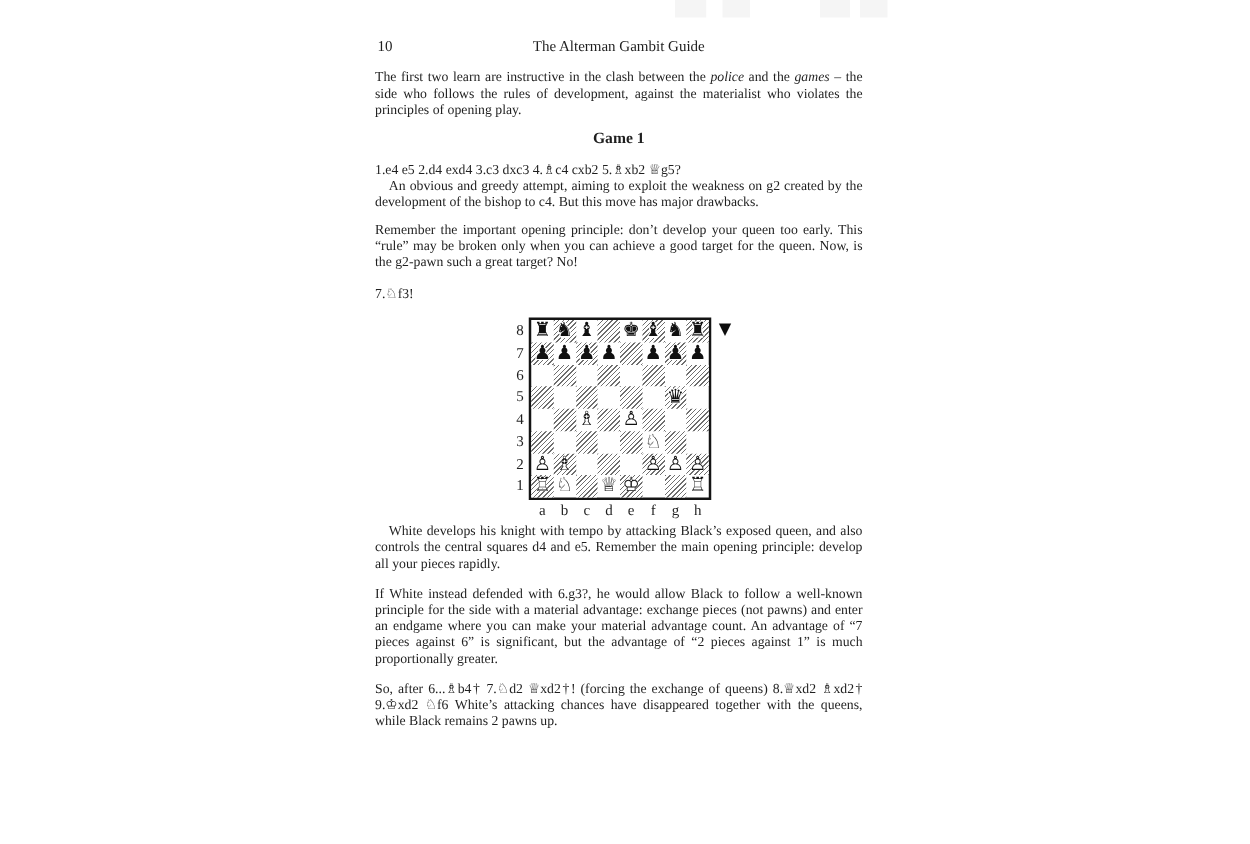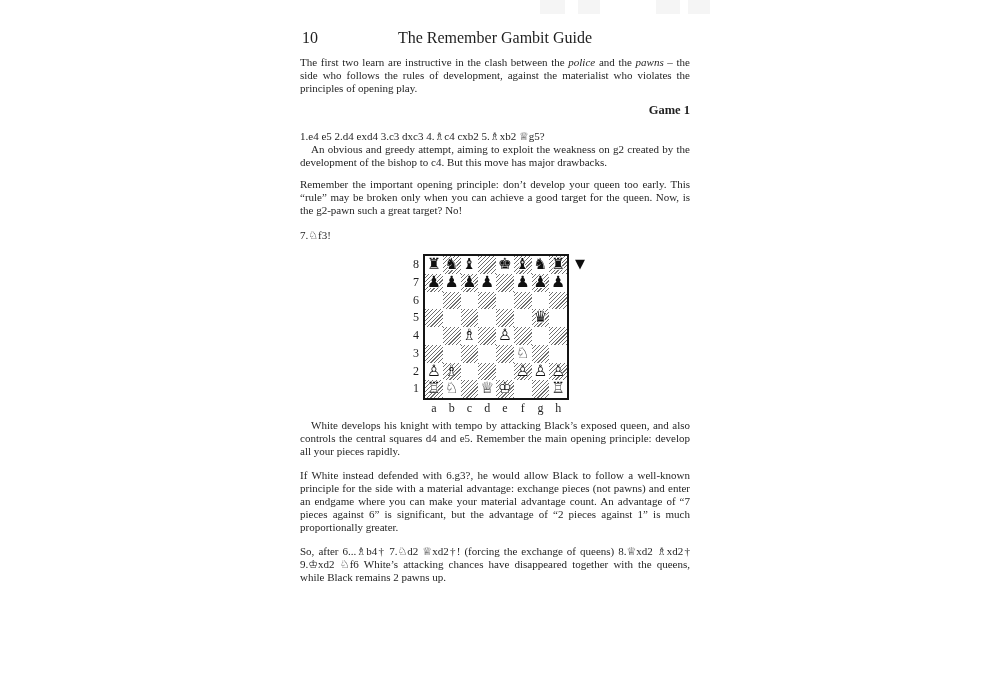--- a/index.html
+++ b/index.html
@@ -7,28 +7,28 @@
     width:1000px; height:675px; position:relative;
     background:#ffffff; overflow:hidden;
     font-family:"Liberation Serif","DejaVu Serif",serif;
     color:#1f1f1f;
   }
   .artifact { position:absolute; top:0; height:14px; background:#f5f5f5; }
   .a1{left:540px;width:25px;} .a2{left:578px;width:22px;} .a3{left:656px;width:24px;} .a4{left:688px;width:22px;}
 
   .page { position:absolute; left:300px; top:0; width:390px; }
 
-  .hdr { margin-top:31px; position:relative; font-size:16px; line-height:13px; }
+  .hdr { margin-top:31px; position:relative; font-size:12px; line-height:13px; }
   .hdr .pn { position:absolute; left:2px; top:0; }
   .hdr .ttl { text-align:center; }
 
   p { margin:0; font-size:11px; line-height:13px; text-align:justify; }
   .mt20{margin-top:20px;} .mt12{margin-top:12px;} .mt11{margin-top:11px;}
   .mt9{margin-top:9px;} .mt13{margin-top:13px;} .mt4{margin-top:4px;}
-  .game-h { margin-top:8px; text-align:right; font-weight:bold; font-size:12.5px; line-height:14px; }
+  .game-h { margin-top:8px; text-align:center; font-weight:bold; font-size:12.5px; line-height:14px; }
   .moves { font-weight:normal; }
   .indent { text-indent:11px; }
   .it { font-style:italic; }
 
   
   .diagram { position:relative; margin-top:12px; margin-left:107px; width:162px; }
   .diag-main { display:flex; }
   .ranks { width:16px; padding-top:2px; }
   .rank-label { height:17.75px; line-height:17.75px; text-align:right; padding-right:4px; font-size:12px; }
   #board {
@@ -51,25 +51,25 @@
 
 <div class="artifact a1"></div>
 <div class="artifact a2"></div>
 <div class="artifact a3"></div>
 <div class="artifact a4"></div>
 
 <div class="page">
 
   <div class="hdr">
     <span class="pn">10</span>
-    <div class="ttl">The Remember Gambit Guide</div>
+    <div class="ttl">The Alterman Gambit Guide</div>
   </div>
 
 
-  <p class="mt12"><span>The first two learn are instructive in the clash between the </span><span class="it">police</span><span> and the </span><span class="it">pawns</span><span> – the side who follows the rules of development, against the materialist who violates the principles of opening play.</span></p>
+  <p class="mt12"><span>The first two learn are instructive in the clash between the </span><span class="it">police</span><span> and the </span><span class="it">games</span><span> – the side who follows the rules of development, against the materialist who violates the principles of opening play.</span></p>
 
   <div class="game-h">Game 1</div>
 
   <p class="moves mt13">1.e4 e5 2.d4 exd4 3.c3 dxc3 4.♗c4 cxb2 5.♗xb2 ♕g5?</p>
   <p class="indent">An obvious and greedy attempt, aiming to exploit the weakness on g2 created by the development of the bishop to c4. But this move has major drawbacks.</p>
 
   <p class="mt9">Remember the important opening principle: don’t develop your queen too early. This “rule” may be broken only when you can achieve a good target for the queen. Now, is the g2-pawn such a great target? No!</p>
 
   <p class="moves mt12">7.♘f3!</p>
 

